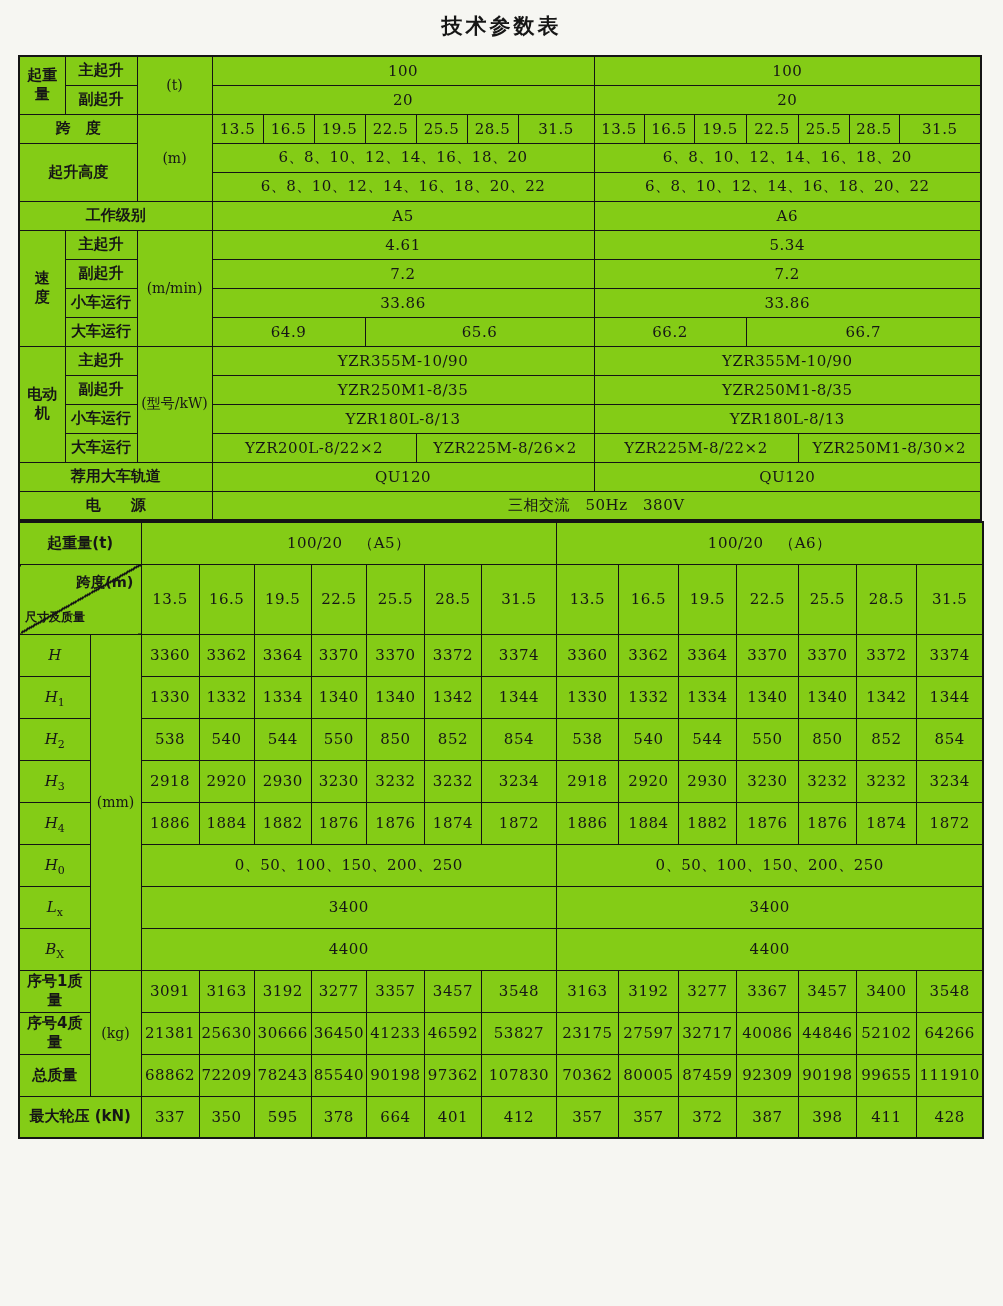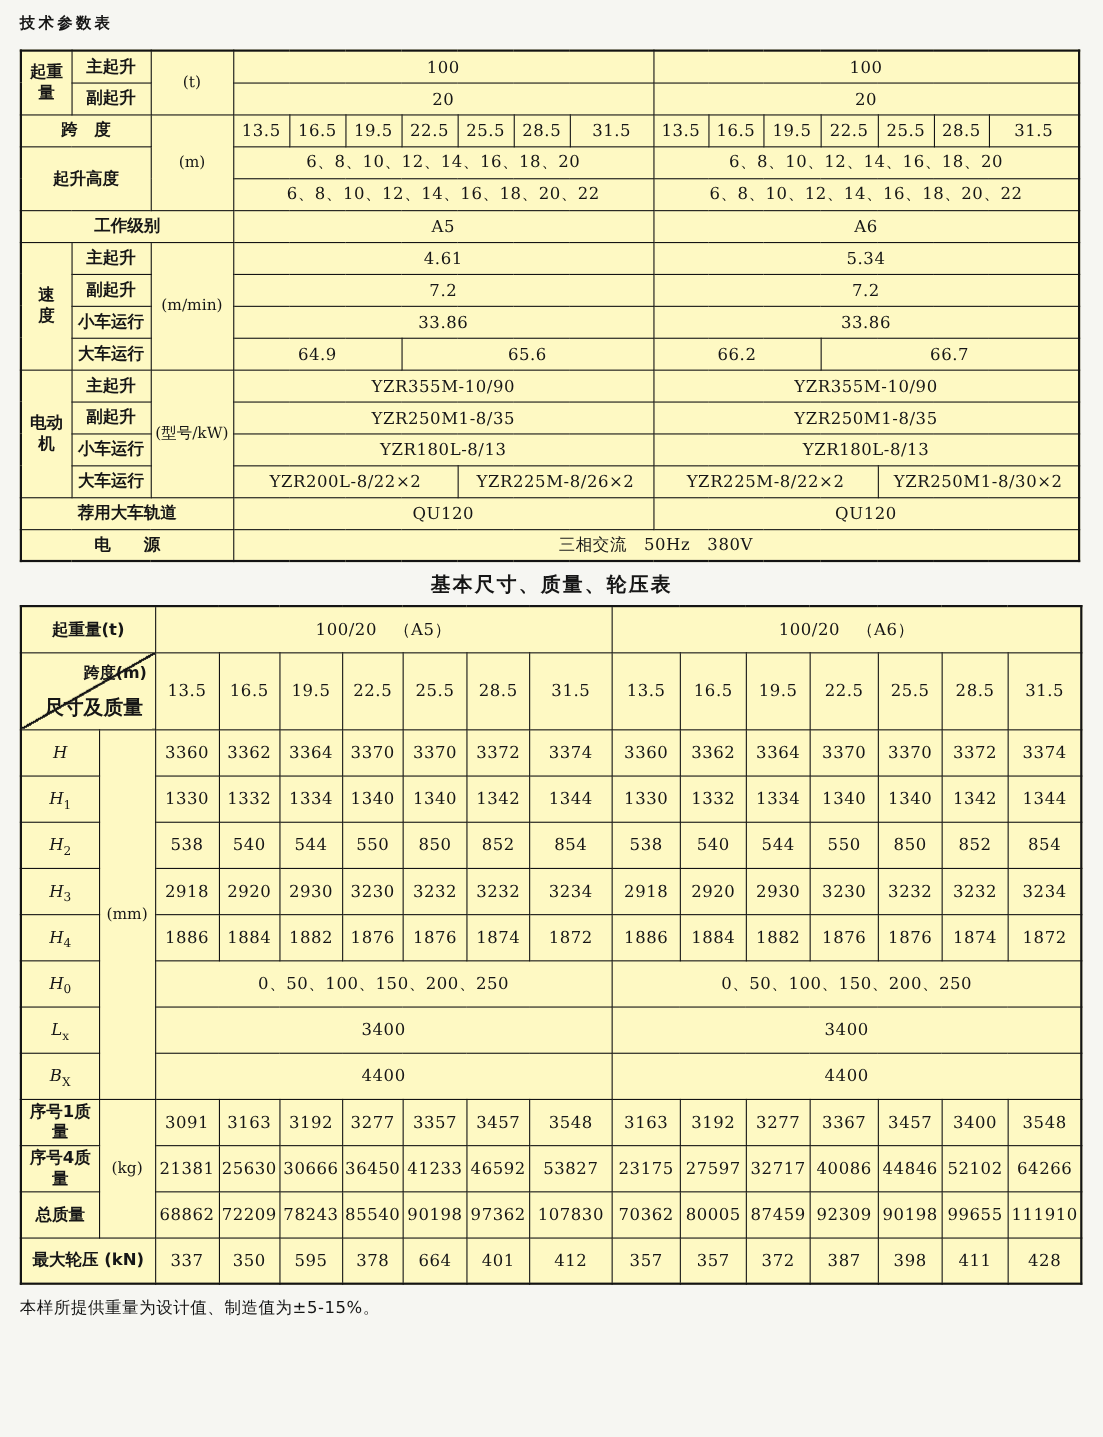--- a/index.html
+++ b/index.html
@@ -3,23 +3,23 @@
 <meta charset="utf-8">
 <style>
   *{box-sizing:border-box}
   html,body{margin:0;padding:0}
   body{
     width:1003px;height:1306px;overflow:hidden;
     background:#f6f6f2;color:#161616;
     font-family:"DejaVu Sans","Liberation Sans",sans-serif;
   }
   .page{padding:9px 18px 0 18px}
-  .title1{font-size:14px;font-weight:bold;text-align:left;letter-spacing:3px;margin:3px 0 15px 0}
+  .title1{font-size:21px;font-weight:bold;text-align:center;letter-spacing:3px;margin:3px 0 15px 0}
   .title2{font-size:18px;font-weight:bold;text-align:center;letter-spacing:2px;margin:8px 0 7px 0}
-  table{border-collapse:collapse;table-layout:fixed;border:2.5px solid #141414;background:#fef9c3}
+  table{border-collapse:collapse;table-layout:fixed;border:2.5px solid #141414;background:#84cc16}
   td{
     border:1.6px solid #141414;text-align:center;vertical-align:middle;
     padding:0 2px;overflow:hidden;
   }
   .tech td{height:29px}
   .dims td{height:42px}
   .dims tr.hdr1 td{height:42px}
   .dims tr.hdr2 td{height:70px}
   .lbl{font-weight:bold;font-size:15px;font-family:"DejaVu Sans","Liberation Sans",sans-serif}
   .unit{font-weight:normal;font-size:14px;font-family:"DejaVu Serif","Liberation Serif",serif}
@@ -28,21 +28,21 @@
   .dimlbl i{font-style:italic}
   .dimlbl sub{font-size:11px;line-height:0}
   .diag{
     position:relative;padding:0;
     background:linear-gradient(to bottom right,
       transparent 0 calc(50% - 1.1px),
       #141414 calc(50% - 1.1px) calc(50% + 1.1px),
       transparent calc(50% + 1.1px));
   }
   .diag .dt{position:absolute;top:8px;right:7px;font-weight:bold;font-size:14.5px}
-  .diag .db{position:absolute;bottom:8px;left:20px;font-weight:bold;font-size:18px}
+  .diag .db{position:absolute;bottom:8px;left:5px;font-weight:bold;font-size:12px}
   .footnote{font-size:15px;margin-top:12px;letter-spacing:.5px}
 </style>
 </head>
 <body>
 
 <div class="page">
 
   <div class="title1">技术参数表</div>
 
   <table class="tech">
@@ -163,21 +163,20 @@
           <td colspan="7" class="val">QU120</td>
           <td colspan="7" class="val">QU120</td>
         </tr>
         <tr>
           <td colspan="3" class="lbl">电　　源</td>
           <td colspan="14" class="val">三相交流　50Hz　380V</td>
         </tr>
       </tbody>
   </table>
 
-  <div class="title2">基本尺寸、质量、轮压表</div>
 
   <table class="dims">
     <colgroup>
       <col style="width:71px">
         <col style="width:51px">
       <col style="width:58px">
         <col style="width:55px">
         <col style="width:57px">
         <col style="width:55px">
         <col style="width:58px">
@@ -383,15 +382,14 @@
           <td class="val">357</td>
           <td class="val">372</td>
           <td class="val">387</td>
           <td class="val">398</td>
           <td class="val">411</td>
           <td class="val">428</td>
         </tr>
       </tbody>
   </table>
 
-  <div class="footnote">本样所提供重量为设计值、制造值为±5-15%。</div>
 
 </div>
 
 </body></html>

